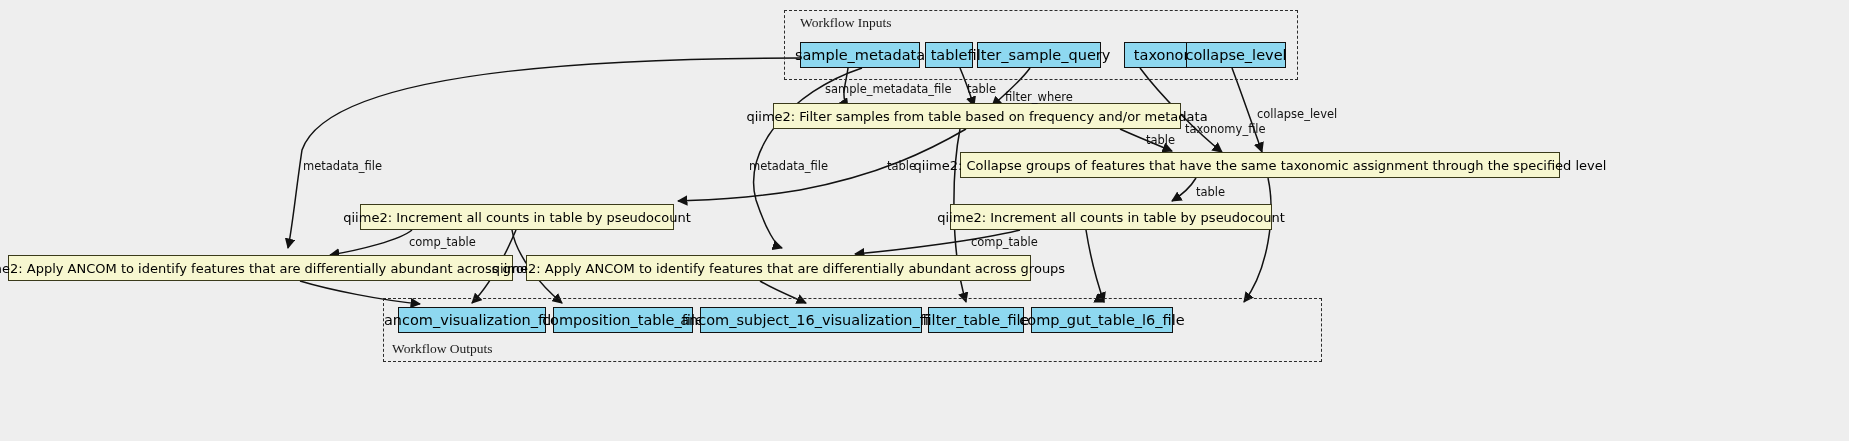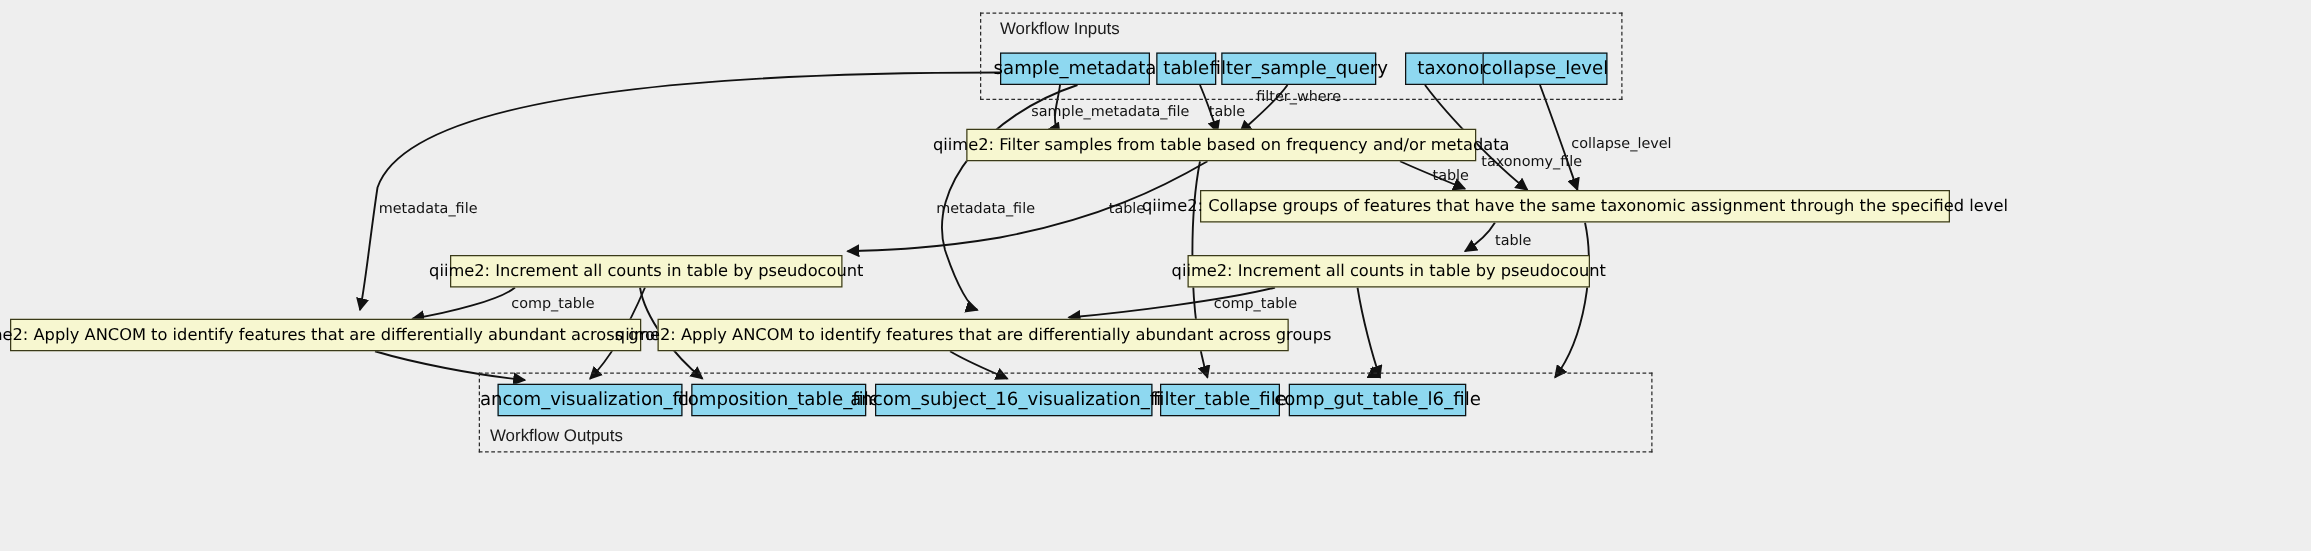--- a/index.html
+++ b/index.html
@@ -3,21 +3,21 @@
 <meta charset="utf-8">
 <style>
   html,body{margin:0;padding:0;background:#eeeeee;}
   body{width:1849px;height:441px;position:relative;overflow:hidden;
        font-family:"DejaVu Sans","Liberation Sans",sans-serif;}
   #canvas{position:absolute;left:0;top:0;width:1849px;height:441px;}
   svg.edges{position:absolute;left:0;top:0;width:1849px;height:441px;pointer-events:none;}
 
   .cluster{position:absolute;border:1.6px dashed #2b2b2b;background:transparent;}
   .cluster-label{position:absolute;font-size:13.5px;color:#1a1a1a;
-                 font-family:Liberation Sans, sans-serif;white-space:nowrap;}
+                 font-family:Liberation Serif, serif;white-space:nowrap;}
 
   .node{position:absolute;box-sizing:border-box;display:flex;align-items:center;
         justify-content:center;white-space:nowrap;}
   .io-node{background:#8ed8f0;border:1.5px solid #111;color:#000;
            font-size:14.5px;height:26px;padding:12px 9px;}
   .proc-node{background:#f7f7d0;border:1.2px solid #3a3a1a;color:#000;
              font-size:13px;height:26px;padding:0 8px;}
 
   .elabel{position:absolute;font-size:11.5px;color:#111;white-space:nowrap;
           font-family:"DejaVu Sans","Liberation Sans",sans-serif;}
@@ -97,21 +97,21 @@
   <div class="node proc-node" style="left:526px;top:255px;width:505px;">qiime2: Apply ANCOM to identify features that are differentially abundant across groups</div>
 
   <div class="node io-node" style="left:398px;top:307px;width:148px;">ancom_visualization_file</div>
   <div class="node io-node" style="left:553px;top:307px;width:140px;">composition_table_file</div>
   <div class="node io-node" style="left:700px;top:307px;width:222px;">ancom_subject_16_visualization_file</div>
   <div class="node io-node" style="left:928px;top:307px;width:96px;">filter_table_file</div>
   <div class="node io-node" style="left:1031px;top:307px;width:142px;">comp_gut_table_l6_file</div>
 
   <div class="elabel" style="left:825px;top:82px;">sample_metadata_file</div>
   <div class="elabel" style="left:967px;top:82px;">table</div>
-  <div class="elabel" style="left:1005px;top:70px;text-align:center;">filter_where</div>
+  <div class="elabel" style="left:1005px;top:90px;text-align:center;">filter_where</div>
   <div class="elabel" style="left:1185px;top:122px;">taxonomy_file</div>
   <div class="elabel" style="left:1257px;top:107px;">collapse_level</div>
   <div class="elabel" style="left:1146px;top:133px;">table</div>
   <div class="elabel" style="left:303px;top:159px;">metadata_file</div>
   <div class="elabel" style="left:749px;top:159px;">metadata_file</div>
   <div class="elabel" style="left:887px;top:159px;">table</div>
   <div class="elabel" style="left:1196px;top:185px;">table</div>
   <div class="elabel" style="left:409px;top:235px;">comp_table</div>
   <div class="elabel" style="left:971px;top:235px;">comp_table</div>
 

